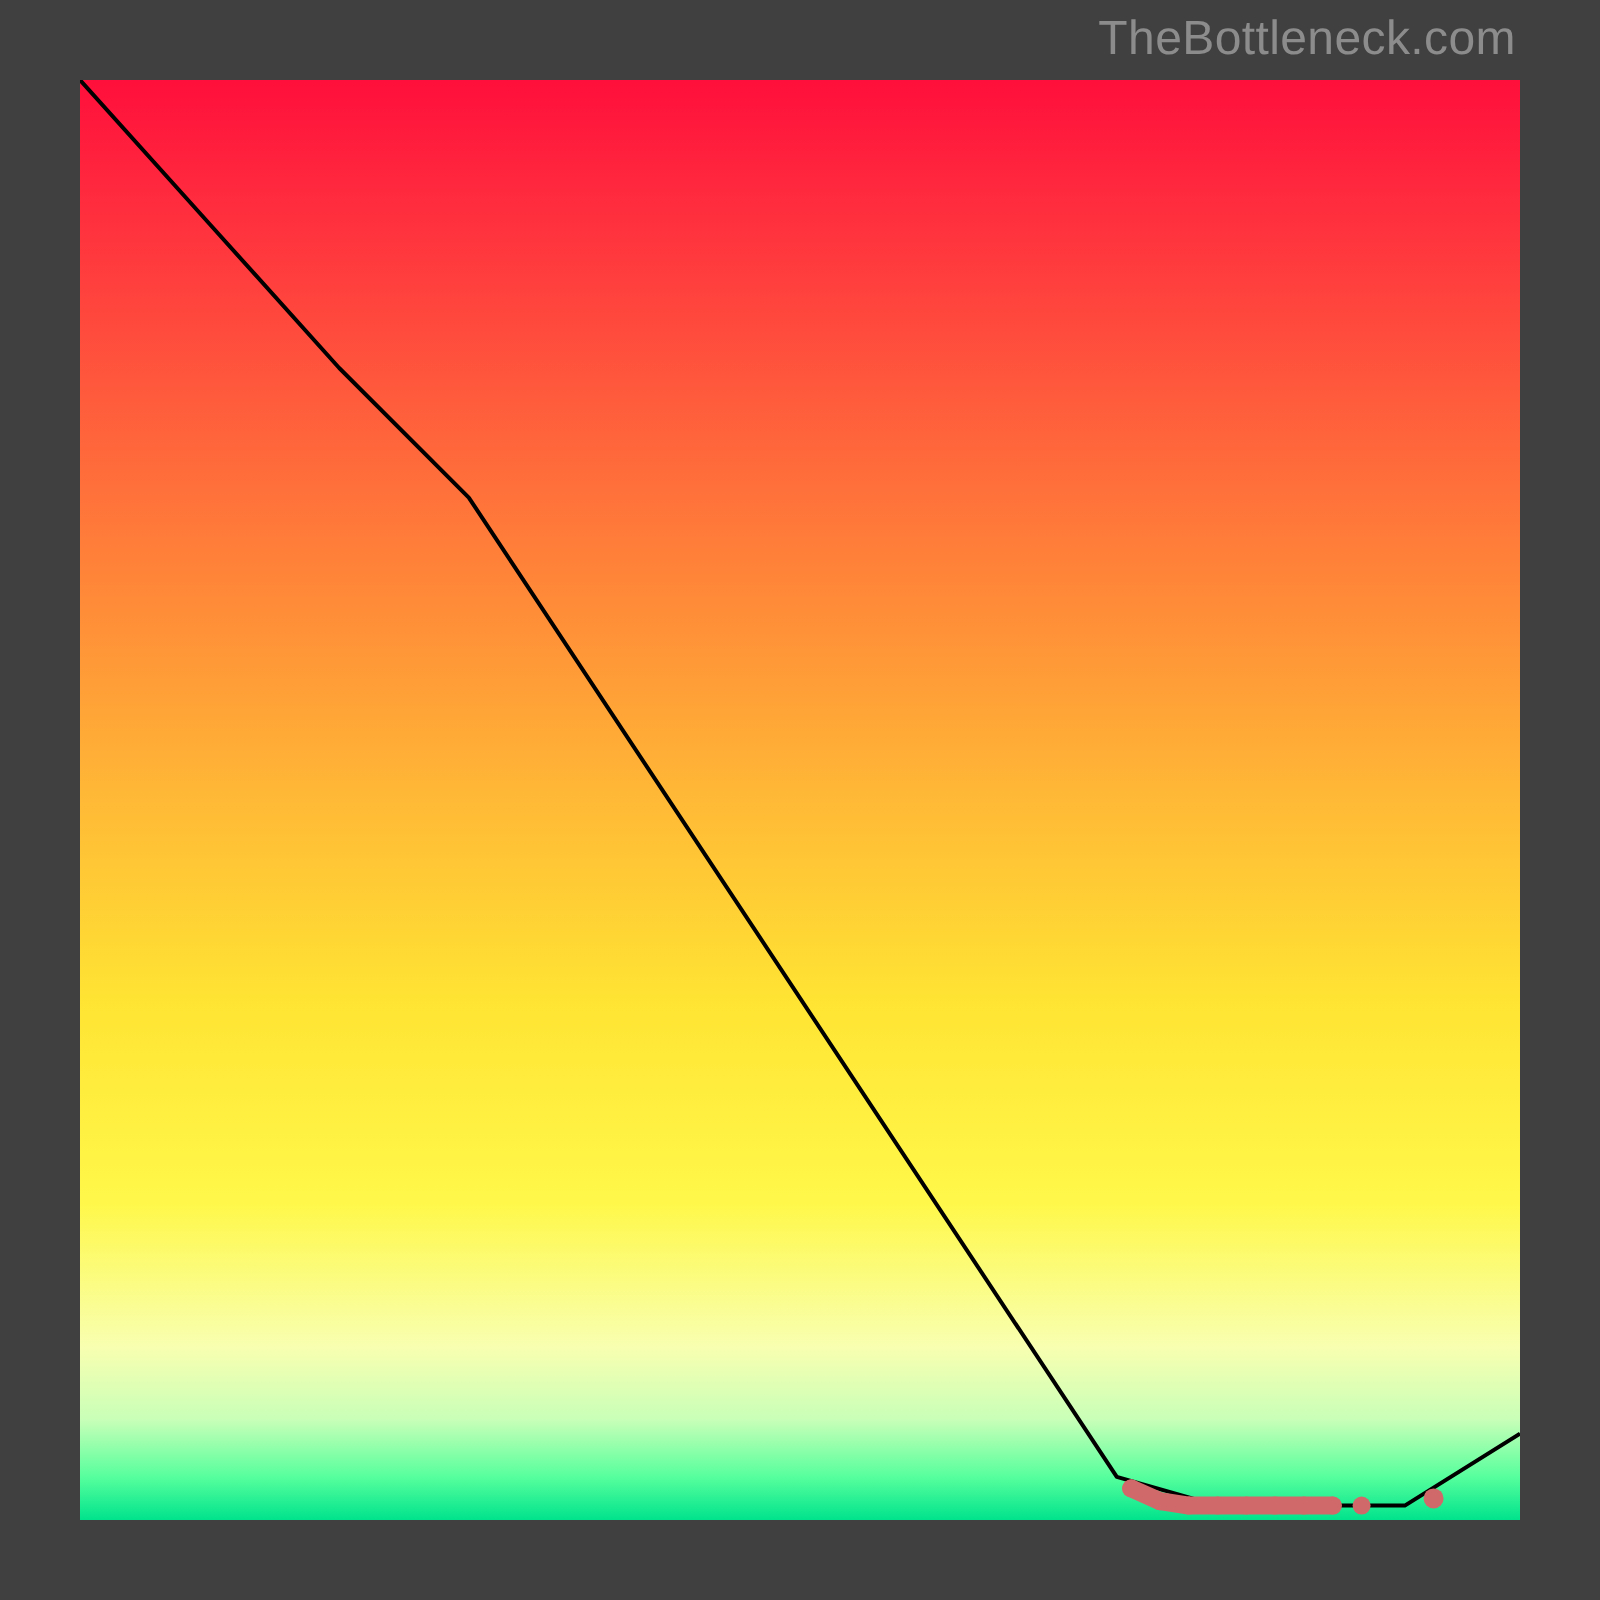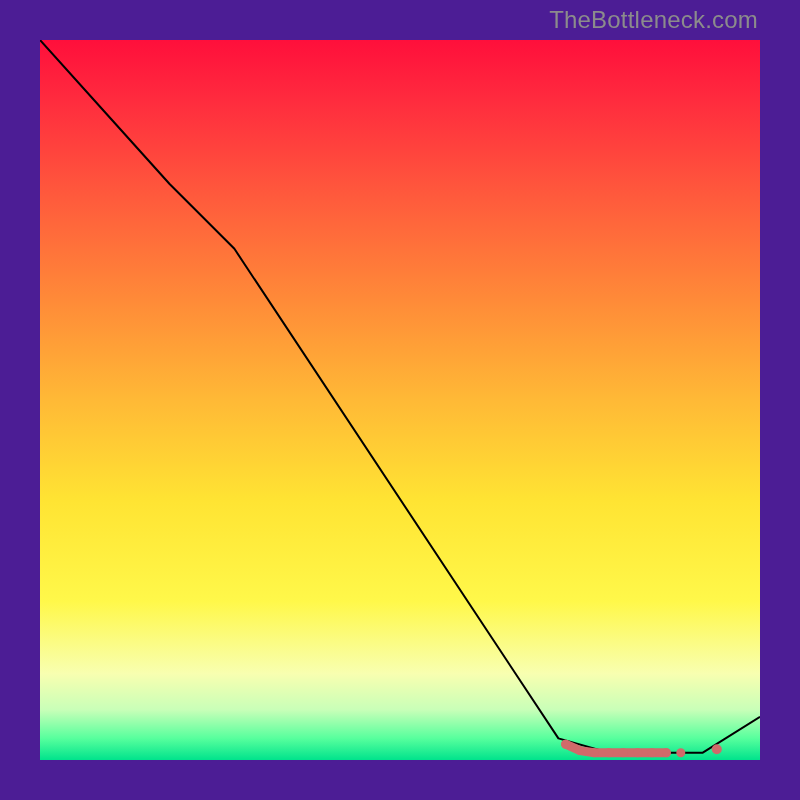--- a/index.html
+++ b/index.html
@@ -8,21 +8,21 @@
     width: 800px;
     height: 800px;
     background: #000;
     overflow: hidden;
     font-family: Arial, Helvetica, sans-serif;
   }
   .frame {
     position: relative;
     width: 800px;
     height: 800px;
-    background: #4c1d95;
+    background: #404040;
   }
   .plot {
     position: absolute;
     left: 40px;
     top: 40px;
     width: 720px;
     height: 720px;
     
     background: linear-gradient(
       to bottom,

